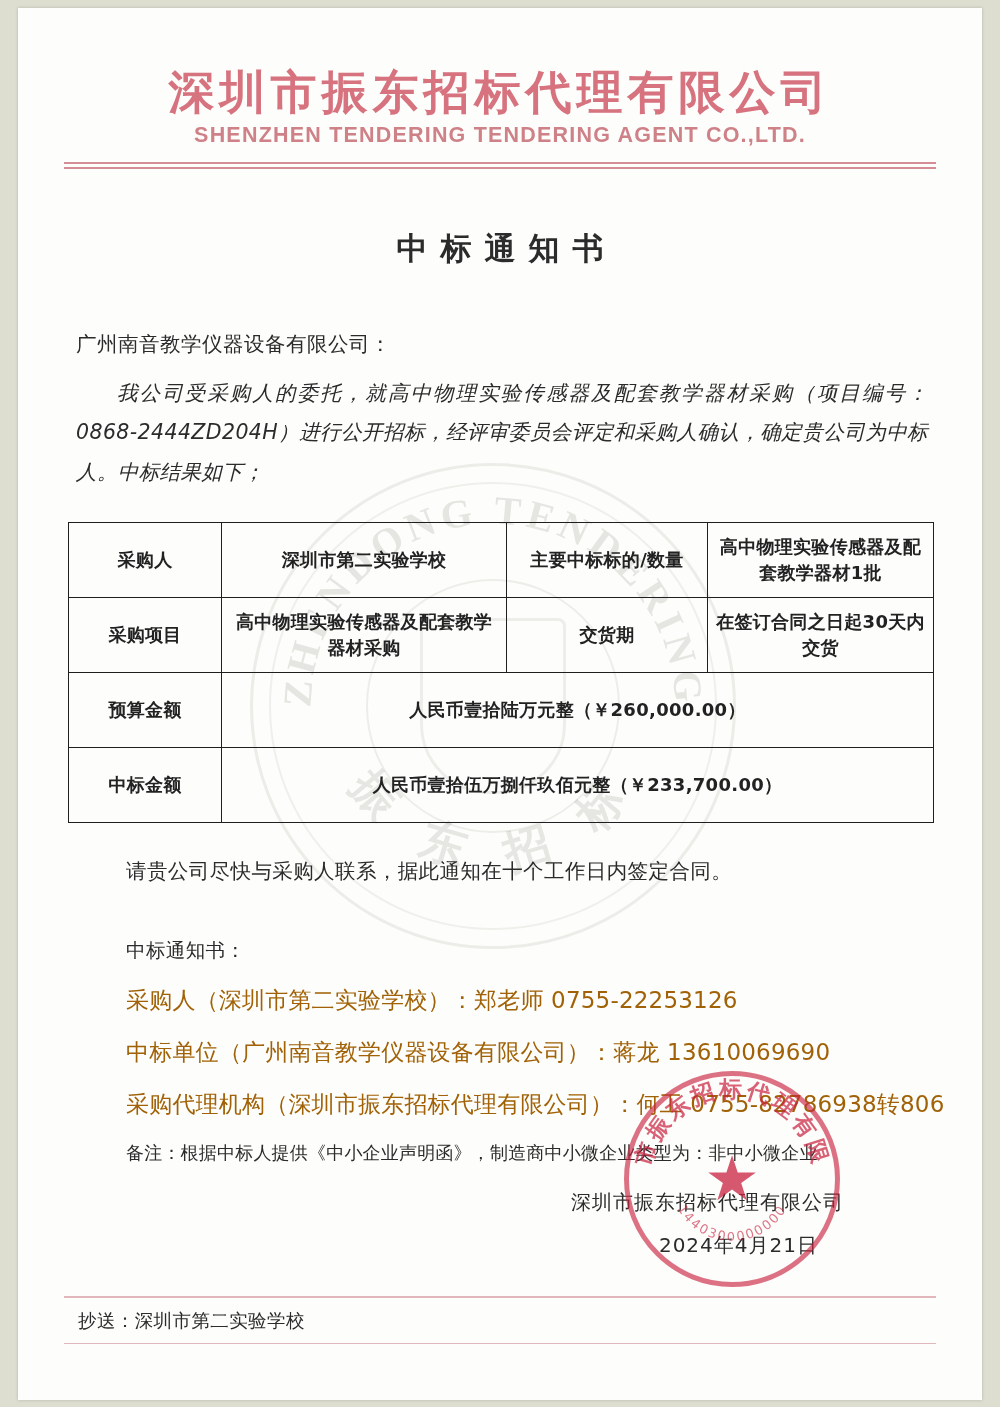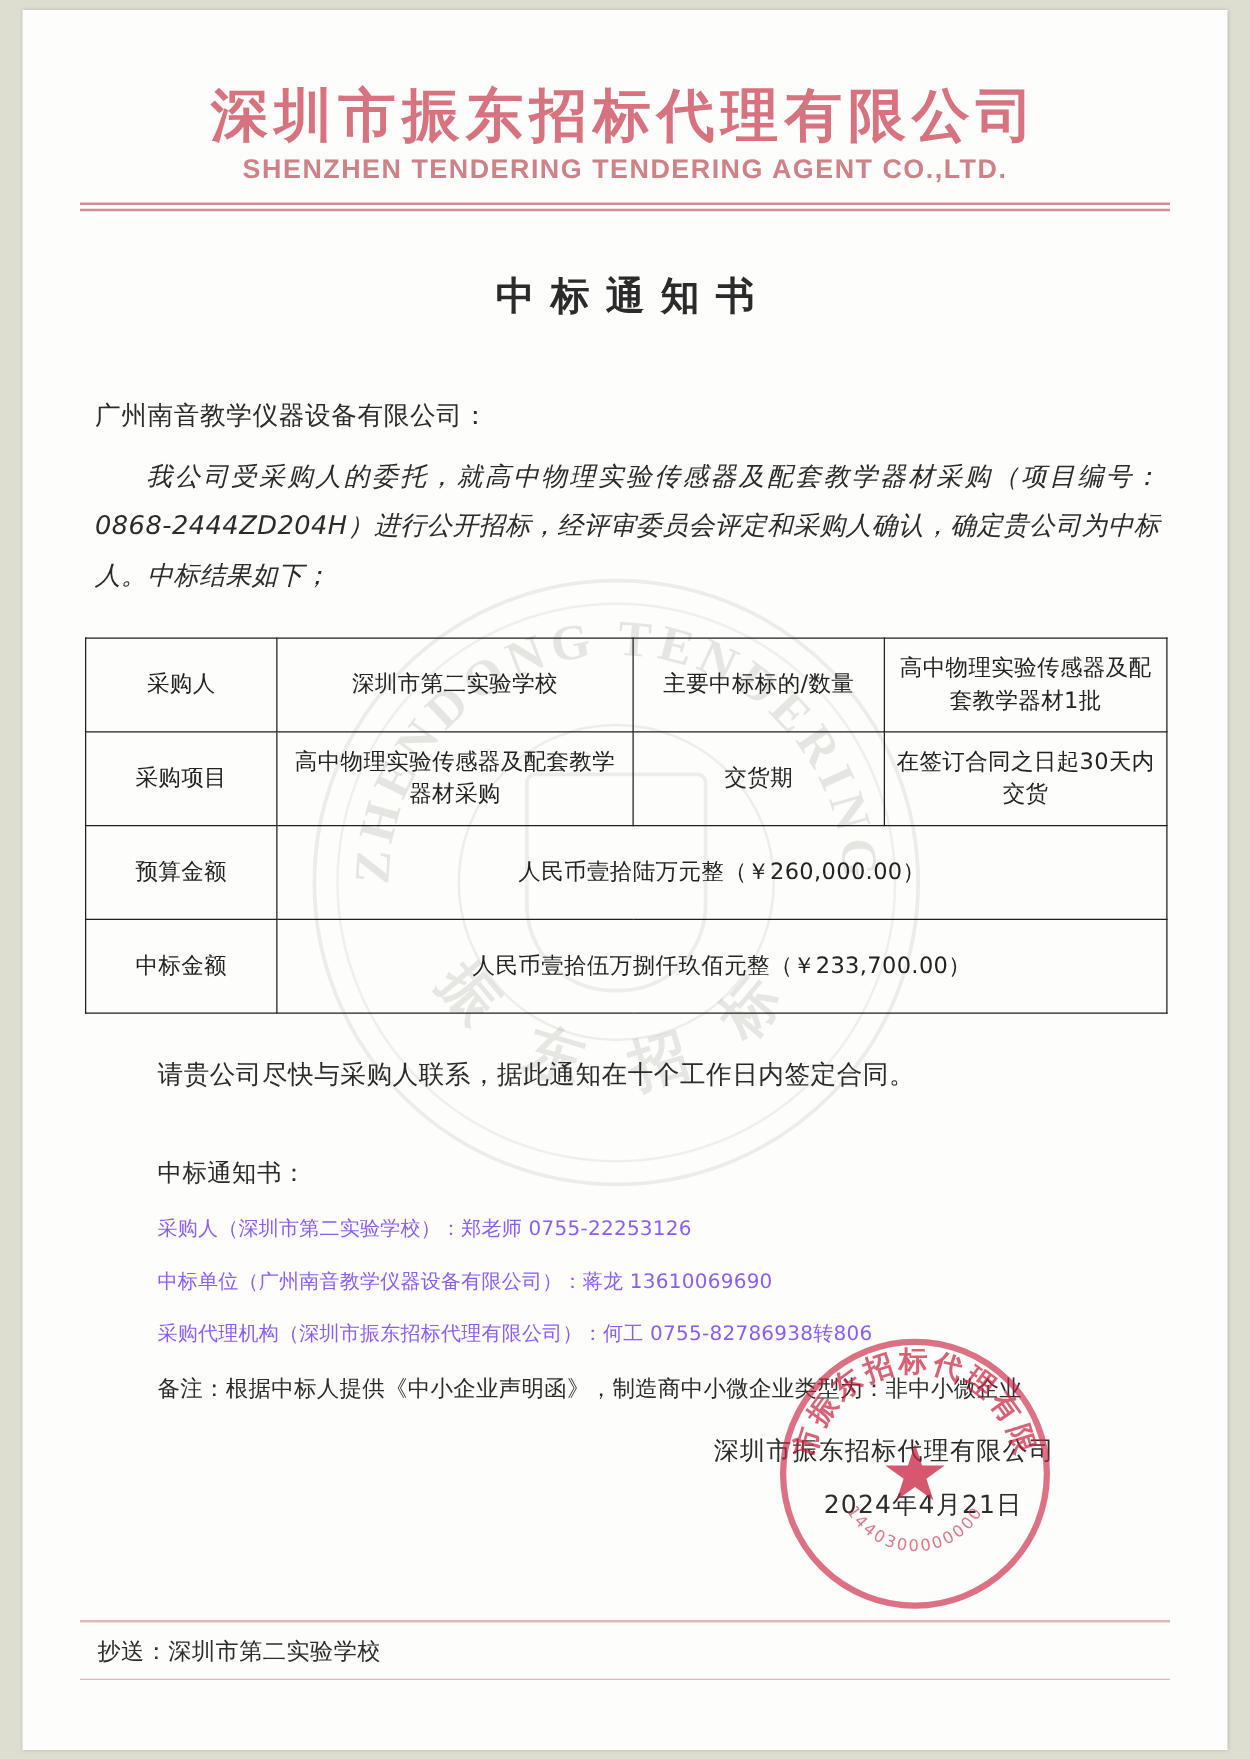--- a/index.html
+++ b/index.html
@@ -122,21 +122,21 @@
     left: 0; right: 0;
     height: 2px;
     background: #d58d95;
   }
   .lh-rules .r1 { top: 0; }
   .lh-rules .r2 { top: 5px; }
 
   
   .doc {
     position: absolute;
-    left: 0; top: 0; right: 0;
+    left: 0; top: 12px; right: 0;
     z-index: 3;
     padding: 0 46px;
     box-sizing: border-box;
   }
 
   .doc-title {
     margin-top: 208px;
     text-align: center;
     font-size: 31px;
     font-weight: bold;
@@ -164,20 +164,21 @@
     text-align: justify;
     letter-spacing: 0.4px;
     font-style: italic;
   }
 
   
   .tbl-wrap {
     margin-top: 30px;
     margin-left: 4px;
     margin-right: 2px;
+    font-weight: bold;
   }
   table.info {
     width: 100%;
     border-collapse: collapse;
     table-layout: fixed;
     font-size: 18px;
     color: #222;
   }
   table.info td {
     border: 1.6px solid #1f1f1f;
@@ -203,22 +204,22 @@
   .contact-head {
     margin-top: 52px;
     margin-left: 62px;
     font-size: 19.5px;
     color: #2b2b2b;
     letter-spacing: 0.4px;
   }
   .contact-line {
     margin-top: 21px;
     margin-left: 62px;
-    font-size: 16px;
-    color: #8b5cf6;
+    font-size: 23px;
+    color: #a16207;
     letter-spacing: 0.2px;
     white-space: nowrap;
   }
   .remark-line {
     margin-top: 21px;
     margin-left: 62px;
     font-size: 18px;
     color: #2b2b2b;
     letter-spacing: 0.2px;
     white-space: nowrap;

